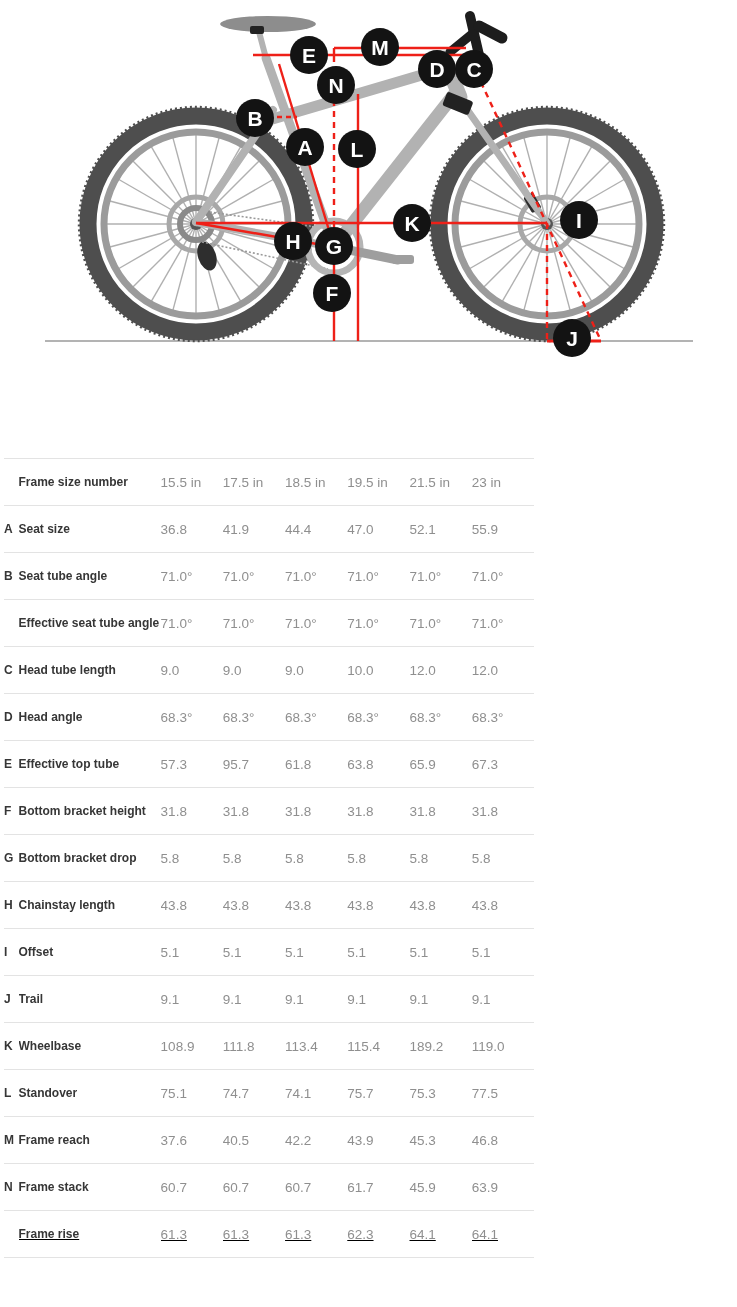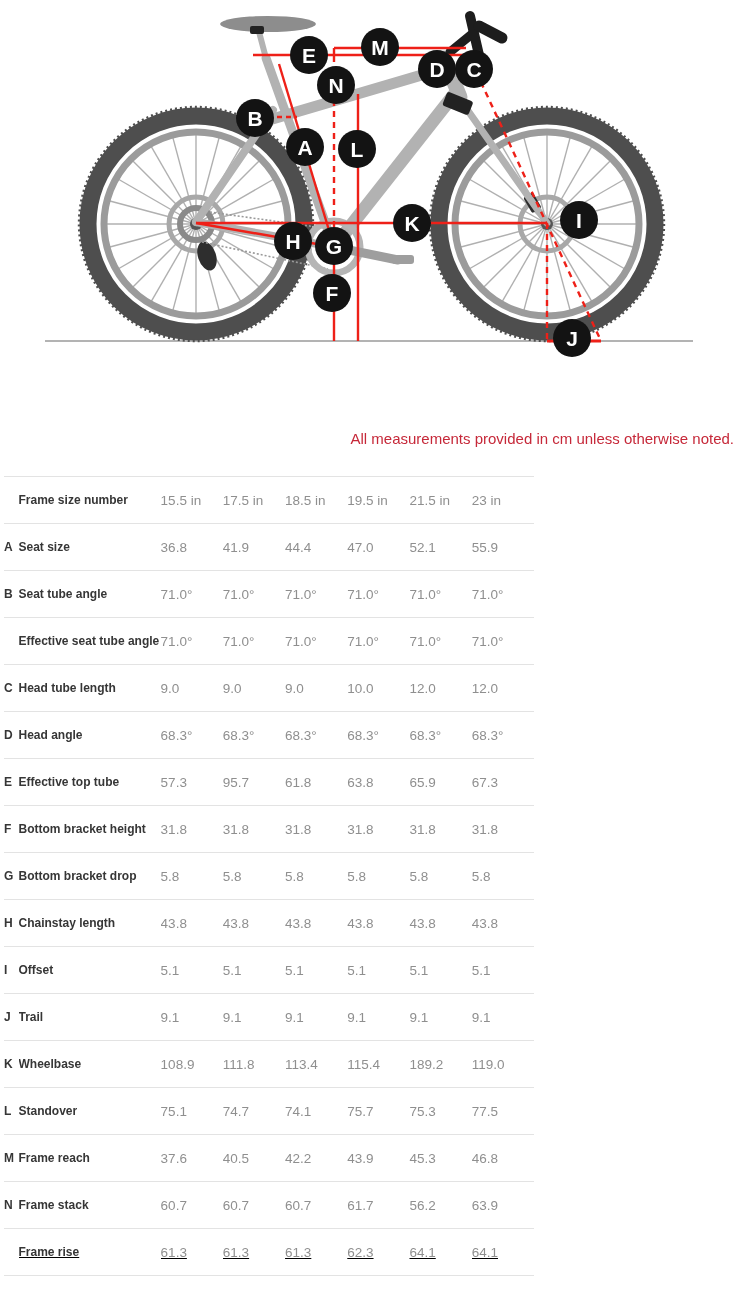--- a/index.html
+++ b/index.html
@@ -1,20 +1,20 @@
 <!DOCTYPE html>
 <html style="--line-red: #ee2018; --note-red: #c62839;"><head>
 <meta charset="utf-8">
 <style>
   html,body{margin:0;padding:0;background:#fff;font-family:"Liberation Sans",sans-serif;}
   .page{position:relative;width:737px;height:1307px;background:#fff;overflow:hidden;}
   .diagram{position:absolute;top:0;left:0;width:737px;height:420px;}
   .note{position:absolute;top:430px;right:3px;font-size:15px;color:var(--note-red,#c62839);}
 
-  table.geo{position:absolute;top:476px;left:4px;width:530px;border-collapse:collapse;table-layout:fixed;}
+  table.geo{position:absolute;top:458px;left:4px;width:530px;border-collapse:collapse;table-layout:fixed;}
   table.geo tr{border-top:1px solid #e3e3e3;}
   table.geo tr:last-child{border-bottom:1px solid #e3e3e3;text-decoration:underline;}
   table.geo td{height:46px;vertical-align:middle;padding:0;overflow:hidden;white-space:nowrap;}
   td.letter{width:14px;font-weight:bold;font-size:12px;color:#363636;padding-left:1px;}
   td.label{width:137px;font-weight:bold;font-size:12px;color:#363636;}
   td.val{width:60px;font-size:13.5px;color:#8f8f8f;}
 
   
   .red{stroke:var(--line-red,#ee2018);stroke-width:2.4;fill:none;}
   .red.thick{stroke-width:3;}
@@ -204,21 +204,20 @@
             <text x="380" y="54.5">M</text>
           </g>
           <g>
             <circle cx="336" cy="85" r="19"></circle>
             <text x="336" y="92.5">N</text>
           </g>
         </g>
     </svg>
   </div>
 
-  <div class="note">All measurements provided in cm unless otherwise noted.</div>
 
   <table class="geo">
     <tbody id="geo-tbody">
         <tr>
           <td class="letter"></td>
           <td class="label">Frame size number</td>
           <td class="val">15.5 in</td>
           <td class="val">17.5 in</td>
           <td class="val">18.5 in</td>
           <td class="val">19.5 in</td>
@@ -365,21 +364,21 @@
           <td class="val">45.3</td>
           <td class="val">46.8</td>
         </tr>
         <tr>
           <td class="letter">N</td>
           <td class="label">Frame stack</td>
           <td class="val">60.7</td>
           <td class="val">60.7</td>
           <td class="val">60.7</td>
           <td class="val">61.7</td>
-          <td class="val">56.2</td>
+          <td class="val">45.9</td>
           <td class="val">63.9</td>
         </tr>
         <tr>
           <td class="letter"></td>
           <td class="label">Frame rise</td>
           <td class="val">61.3</td>
           <td class="val">61.3</td>
           <td class="val">61.3</td>
           <td class="val">62.3</td>
           <td class="val">64.1</td>

